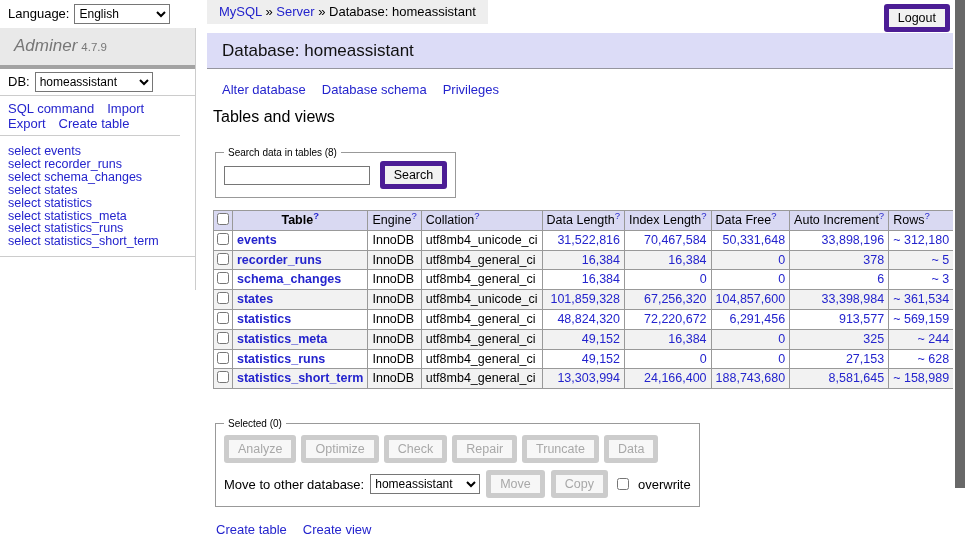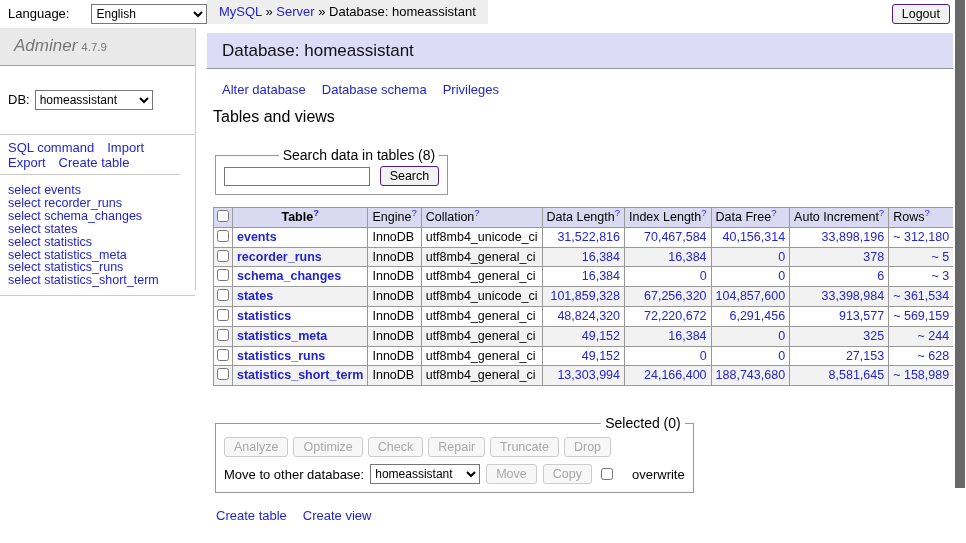--- a/index.html
+++ b/index.html
@@ -7,65 +7,65 @@
   body {
     margin: 0; width: 966px; height: 543px; position: relative;
     background: #fff; color: #000;
     font-family: "Liberation Sans", "DejaVu Sans", sans-serif; font-size: 13px;
   }
   a { color: #2424cd; text-decoration: none; cursor: pointer; }
   select, input, button { font-family: inherit; }
   select { font-size: 12px; height: 20px; border: 1px solid #767676; background: #fff; }
   button {
     font-size: 12.5px; padding: 2px 9px; background: #f2f2f2;
-    border: 1px solid #4c1d95; border-radius: 3px; color: #000;
+    border: 5px solid #4c1d95; border-radius: 3px; color: #000;
   }
   button[disabled] { color: #a8a8a8; border-color: #cccccc; background: #f7f7f7; }
 
   
   .topbar { position: absolute; left: 0; top: 0; width: 100%; height: 28px; }
   .lang { position: absolute; left: 8px; top: 4px; }
-  .lang label { margin-right: 22px; }
-  .lang select { width: 116px; }
+  .lang label { margin-right: 5px; }
+  .lang select { width: 96px; }
   .breadcrumb {
     position: absolute; left: 207px; top: 0; height: 24px; line-height: 24px;
     background: #eeeeee; padding: 0 12px; white-space: nowrap;
   }
   .breadcrumb .sep { color: #000; }
   .logout { position: absolute; right: 16px; top: 4px; }
 
   
   .sidebar { position: absolute; left: 0; top: 28px; width: 195px; bottom: 0; }
   .sidebar-rule { position: absolute; left: 195px; top: 0; width: 1px; height: 262px; background: #ccc; }
   h1 {
-    margin: 0; background: #e9e9e9; border-bottom: 1px solid #a3a3a3;
+    margin: 0; background: #e9e9e9; border-bottom: 4px solid #a3a3a3;
     padding: 8px 14px; font-size: 17px; line-height: 19px;
     font-weight: normal; font-style: italic; color: #777;
   }
   .app-version { font-size: 11.5px; font-style: normal; color: #777; margin-left: 4px; }
-  .db-form { padding: 24px 8px; border-bottom: 1px solid #ccc; }
+  .db-form { padding: 3px 8px; border-bottom: 1px solid #ccc; }
   .db-form label { margin-right: 5px; }
   .db-form select { width: 118px; }
   .side-links { padding: 6px 8px 4px; border-bottom: 1px solid #ccc; width: 180px; line-height: 14.5px; }
   .side-links a { margin-right: 13px; display: inline-block; }
   .table-list { padding: 9px 8px 8px; border-bottom: 1px solid #ccc; font-size: 12.5px; }
   .tline { line-height: 12.9px; white-space: nowrap; }
 
   
   .content { position: absolute; left: 207px; top: 28px; right: 13px; bottom: 0; overflow: hidden; }
   h2 {
     margin: 5px 0 0; background: #dcdcf7; border-bottom: 1px solid #95959f;
     padding: 8px 15px; font-size: 17px; line-height: 19px; font-weight: normal; color: #111;
   }
   .links { margin: 0; }
   .main-links { margin: 13px 0 0; padding-left: 15px; }
   .links a { margin-right: 16px; }
   h3 { font-size: 16px; line-height: 19px; font-weight: normal; margin: 10px 0 0 6px; color: #000; }
   fieldset { border: 1px solid #999; padding: 3px 8px 8px; display: inline-block; margin: 6px 0 0 8px; }
-  legend { font-size: 14px; padding: 0 4px; text-align: right; }
+  legend { font-size: 10px; padding: 0 4px; }
   .search-fs input[type=text] { width: 146px; height: 19px; border: 1px solid #767676; font-size: 12.5px; padding: 1px 3px; }
   .search-fs button { margin-left: 6px; }
 
   table { border-collapse: collapse; margin: 12px 0 0 6px; font-size: 12.5px; table-layout: fixed; }
   th, td { border: 1px solid #999; padding: 1px 4px; height: 15px; line-height: 14.8px; overflow: hidden; white-space: nowrap; }
   thead th, thead td { background: #d9d9f2; }
   thead td { text-align: left; font-weight: normal; }
   th.tbl-h { font-weight: bold; text-align: center; }
   tbody th { font-weight: bold; text-align: left; }
   tbody tr.even td, tbody tr.even th { background: #f2f2f2; }
@@ -74,21 +74,21 @@
   td.check, th.check { text-align: center; padding: 1px 2px; }
   input[type=checkbox] { margin: 1px; width: 12px; height: 12px; }
   sup.help { font-size: 9.5px; line-height: 0; }
   .name-link { font-weight: bold; }
 
   .selected-fs { margin-top: 14px; }
   .btn-row { margin: 3px 0 7px; }
   .btn-row button { margin-right: 5px; }
   .move-row { display: flex; align-items: center; gap: 6px; font-size: 13px; }
   .move-row select { width: 110px; }
-  .ovw { display: inline-flex; align-items: center; gap: 18px; margin-left: 2px; }
+  .ovw { display: inline-flex; align-items: center; gap: 8px; margin-left: 2px; }
 
   .create-links { margin: 15px 0 0 9px; }
 
   
   .scrollbar { position: absolute; right: 0; top: 0; width: 12px; height: 543px; background: #fff; }
   .scrollbar .thumb { position: absolute; left: 1px; top: 0; width: 10px; height: 488px; background: #686868; }
 </style>
 </head>
 <body>
 
@@ -158,21 +158,21 @@
         </tr>
       </thead>
     <tbody id="tbody-rows">
         <tr>
           <td class="check"><input type="checkbox" style=""></td>
           <th><a class="name-link" href="#">events</a></th>
           <td>InnoDB</td>
           <td>utf8mb4_unicode_ci</td>
           <td class="num"><a href="#">31,522,816</a></td>
           <td class="num"><a href="#">70,467,584</a></td>
-          <td class="num"><a href="#">40,156,314</a></td>
+          <td class="num"><a href="#">50,331,648</a></td>
           <td class="num"><a href="#">33,898,196</a></td>
           <td class="num"><a href="#">~ 312,180</a></td>
         </tr>
         <tr class="even">
           <td class="check"><input type="checkbox" style=""></td>
           <th><a class="name-link" href="#">recorder_runs</a></th>
           <td>InnoDB</td>
           <td>utf8mb4_general_ci</td>
           <td class="num"><a href="#">16,384</a></td>
           <td class="num"><a href="#">16,384</a></td>
@@ -244,21 +244,21 @@
           <td class="num"><a href="#">24,166,400</a></td>
           <td class="num"><a href="#">188,743,680</a></td>
           <td class="num"><a href="#">8,581,645</a></td>
           <td class="num"><a href="#">~ 158,989</a></td>
         </tr>
       </tbody>
   </table>
   <br>
   <fieldset class="selected-fs">
     <legend>Selected (0)</legend>
-    <div class="btn-row" id="selected-buttons"><button disabled="">Analyze</button><button disabled="">Optimize</button><button disabled="">Check</button><button disabled="">Repair</button><button disabled="">Truncate</button><button disabled="">Drop</button></div>
+    <div class="btn-row" id="selected-buttons"><button disabled="">Analyze</button><button disabled="">Optimize</button><button disabled="">Check</button><button disabled="">Repair</button><button disabled="">Truncate</button><button disabled="">Data</button></div>
     <div class="move-row">
       <span>Move to other database:</span>
       <select id="move-select"><option>homeassistant</option></select>
       <button disabled="">Move</button>
       <button disabled="">Copy</button>
       <label class="ovw">
         <input type="checkbox" style="">
         <span>overwrite</span>
       </label>
     </div>

